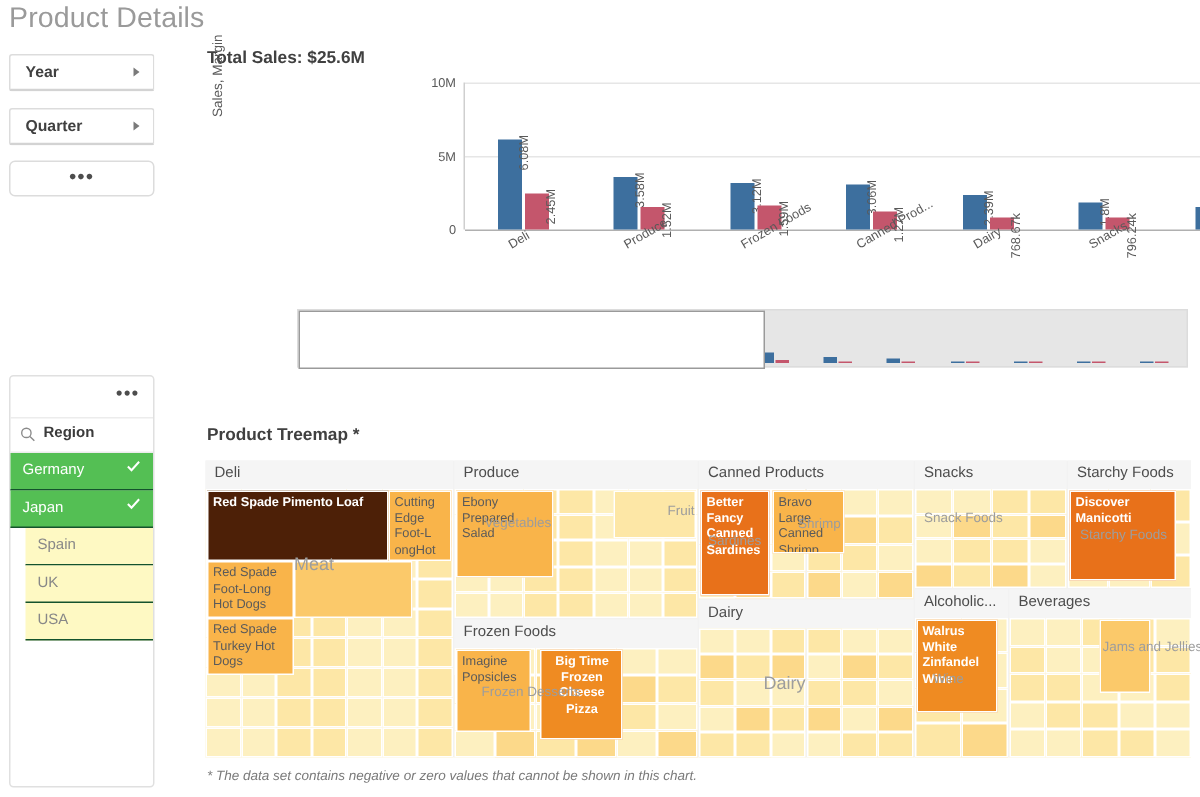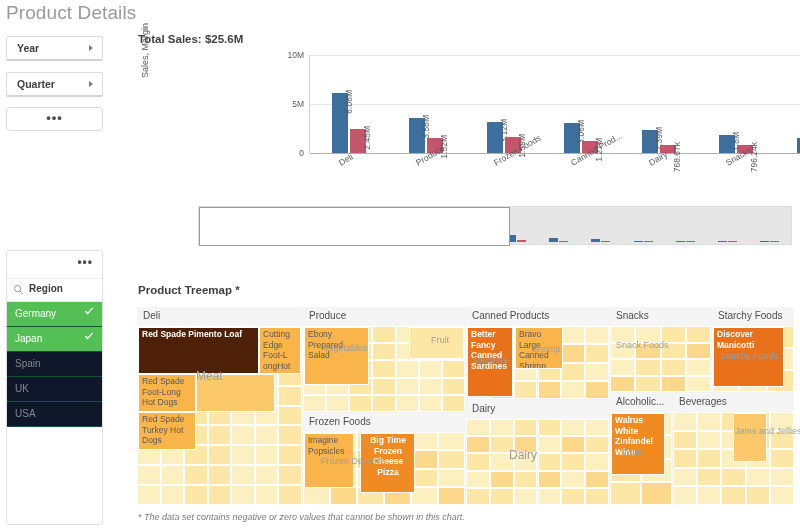--- a/index.html
+++ b/index.html
@@ -57,21 +57,21 @@
   .lb-search .txt{
     position:absolute;left:22px;top:4px;font-size:10px;font-weight:bold;color:#3b3b3b;
   }
   .lb-row{
     height:24px;position:relative;border-bottom:1px solid #14532d;
   }
   .lb-row .t{position:absolute;left:8px;top:6px;font-size:10px;}
   .lb-row .ck{position:absolute;right:8px;top:4px;width:10px;height:10px;}
   .lb-row.sel{background:#54bf54;}
   .lb-row.sel .t{color:#fff;}
-  .lb-row.alt{background:#0f172a;}
+  .lb-row.alt{background:#fef9c3;margin-left:10px;}
   .lb-row.alt .t{color:#888;}
 
   
   .chart-title{
     position:absolute;left:138px;top:33px;font-size:11.5px;font-weight:bold;color:#404040;
   }
   .chartbox{position:absolute;left:138px;top:55px;width:656px;height:135px;}
   .yaxis-title{
     position:absolute;left:140px;top:78px;width:70px;
     font-size:9px;color:#595959;
@@ -398,21 +398,21 @@
         <div class="tile" style="left: 46.2857px; top: 87.8px; width: 23.1429px; height: 17.2px; background: rgb(253, 231, 166);"></div>
         <div class="tile" style="left: 69.4286px; top: 87.8px; width: 23.1429px; height: 17.2px; background: rgb(253, 231, 166);"></div>
         <div class="tile" style="left: 92.5714px; top: 87.8px; width: 23.1429px; height: 17.2px; background: rgb(253, 240, 192);"></div>
         <div class="tile" style="left: 115.714px; top: 87.8px; width: 23.1429px; height: 17.2px; background: rgb(253, 240, 192);"></div>
         <div class="tile" style="left: 138.857px; top: 87.8px; width: 23.1429px; height: 17.2px; background: rgb(253, 231, 166);"></div>
         <div class="tile" style="left: 1px; top: 20px; width: 65px; height: 58px; background: rgb(249, 180, 74);">
           <div class="tl">Ebony Prepared Salad</div>
         </div>
         <div class="tile" style="left: 106px; top: 20px; width: 55px; height: 32px; background: rgb(253, 231, 166);"></div>
         <div class="ovl sm" style="left: 20px; top: 36px;">Vegetables</div>
-        <div class="ovl sm" style="left: 104px; top: 28px; padding-left: 24px;">Fruit</div>
+        <div class="ovl sm" style="left: 118px; top: 28px; padding-left: 24px;">Fruit</div>
       </div>
       <div class="grp" style="left: 166px; top: 106px; width: 162px; height: 92px;">
         <div class="grp-hd">
           <span>Frozen Foods</span>
         </div>
         <div class="tile" style="left: 0px; top: 19px; width: 27px; height: 18.25px; background: rgb(253, 240, 192);"></div>
         <div class="tile" style="left: 27px; top: 19px; width: 27px; height: 18.25px; background: rgb(253, 240, 192);"></div>
         <div class="tile" style="left: 54px; top: 19px; width: 27px; height: 18.25px; background: rgb(253, 231, 166);"></div>
         <div class="tile" style="left: 81px; top: 19px; width: 27px; height: 18.25px; background: rgb(253, 231, 166);"></div>
         <div class="tile" style="left: 108px; top: 19px; width: 27px; height: 18.25px; background: rgb(253, 240, 192);"></div>

